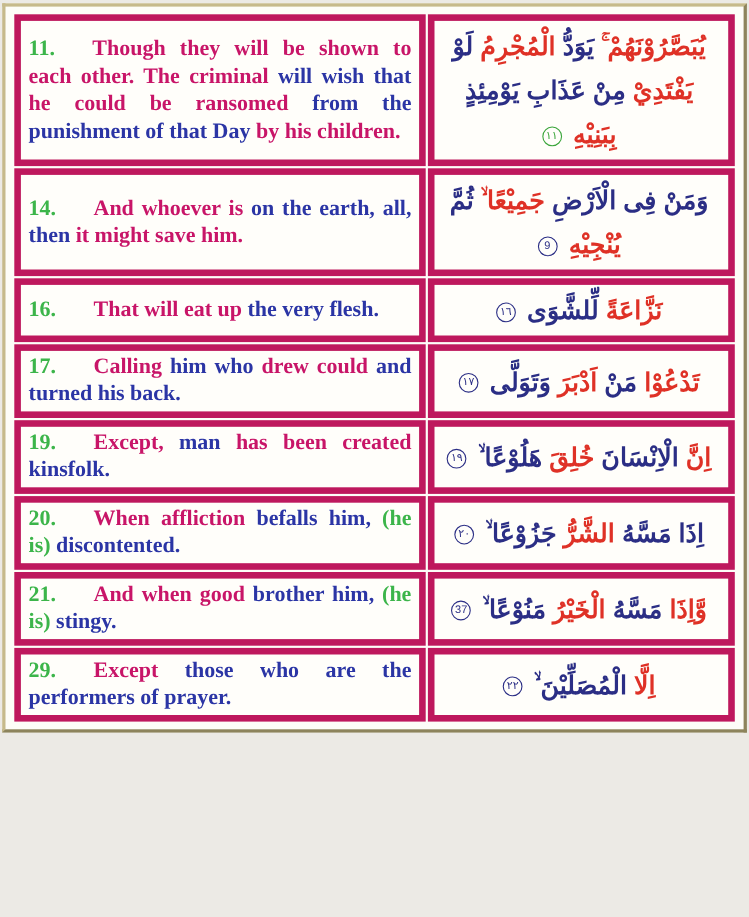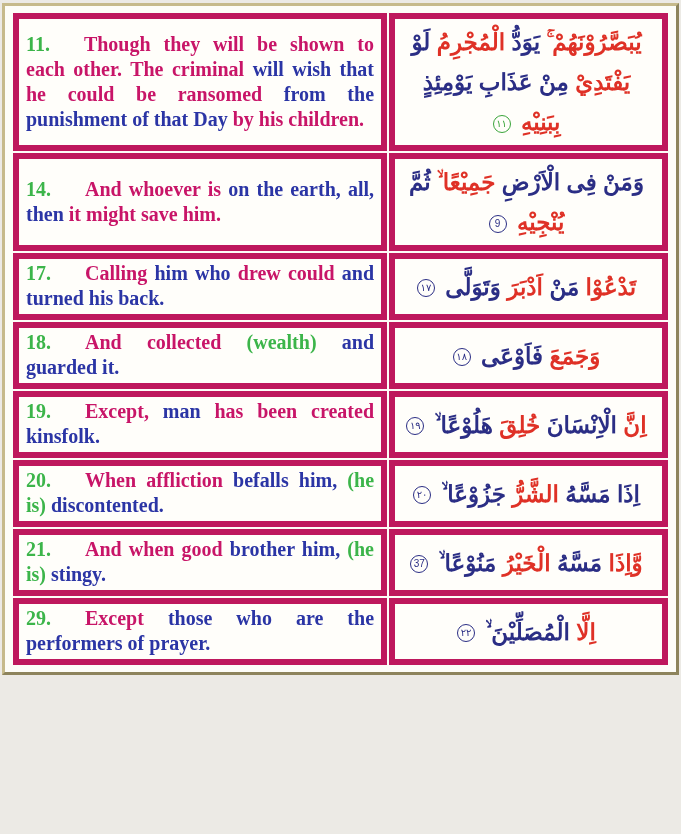--- a/index.html
+++ b/index.html
@@ -96,38 +96,38 @@
   <tr>
     <td class="en">
       <span class="num seg-green">14.</span><span class="en-text"><span class="seg-crimson">And whoever is</span> <span class="seg-blue">on the earth, all, then</span> <span class="seg-crimson">it might save him.</span></span>
     </td>
     <td class="ar">
       <span class="ar-text"><span class="seg-navy">وَمَنْ فِى الْاَرْضِ</span> <span class="seg-red">جَمِيْعًا ۙ</span> <span class="seg-navy">ثُمَّ</span> <span class="seg-red">يُنْجِيْهِ</span> </span><span class="marker seg-navy">9</span>
     </td>
   </tr>
 
 
+  <tr>
+    <td class="en">
+      <span class="num seg-green">16.</span><span class="en-text"><span class="seg-crimson">That will eat up</span> <span class="seg-blue">the very flesh.</span></span>
+    </td>
+    <td class="ar">
+      <span class="ar-text"><span class="seg-red">نَزَّاعَةً</span> <span class="seg-navy">لِّلشَّوَى</span> </span><span class="marker seg-navy">١٦</span>
+    </td>
+  </tr>
 
   <tr>
     <td class="en">
       <span class="num seg-green">17.</span><span class="en-text"><span class="seg-crimson">Calling</span> <span class="seg-blue">him who</span> <span class="seg-crimson">drew could</span> <span class="seg-blue">and turned his back.</span></span>
     </td>
     <td class="ar">
       <span class="ar-text"><span class="seg-red">تَدْعُوْا</span> <span class="seg-navy">مَنْ</span> <span class="seg-red">اَدْبَرَ</span> <span class="seg-navy">وَتَوَلَّى</span> </span><span class="marker seg-navy">١٧</span>
     </td>
   </tr>
 
-  <tr>
-    <td class="en">
-      <span class="num seg-green">18.</span><span class="en-text"><span class="seg-crimson">And collected</span> <span class="seg-green">(wealth)</span> <span class="seg-blue">and guarded it.</span></span>
-    </td>
-    <td class="ar">
-      <span class="ar-text"><span class="seg-red">وَجَمَعَ</span> <span class="seg-navy">فَاَوْعَى</span> </span><span class="marker seg-navy">١٨</span>
-    </td>
-  </tr>
 
   <tr>
     <td class="en">
       <span class="num seg-green">19.</span><span class="en-text"><span class="seg-crimson">Except,</span> <span class="seg-blue">man</span> <span class="seg-crimson">has been created</span> <span class="seg-blue">kinsfolk.</span></span>
     </td>
     <td class="ar">
       <span class="ar-text"><span class="seg-red">اِنَّ</span> <span class="seg-navy">الْاِنْسَانَ</span> <span class="seg-red">خُلِقَ</span> <span class="seg-navy">هَلُوْعًا ۙ</span> </span><span class="marker seg-navy">١٩</span>
     </td>
   </tr>
 

